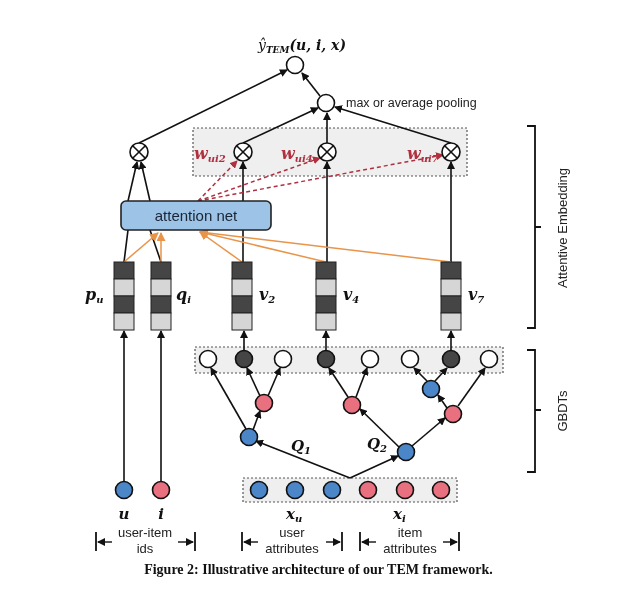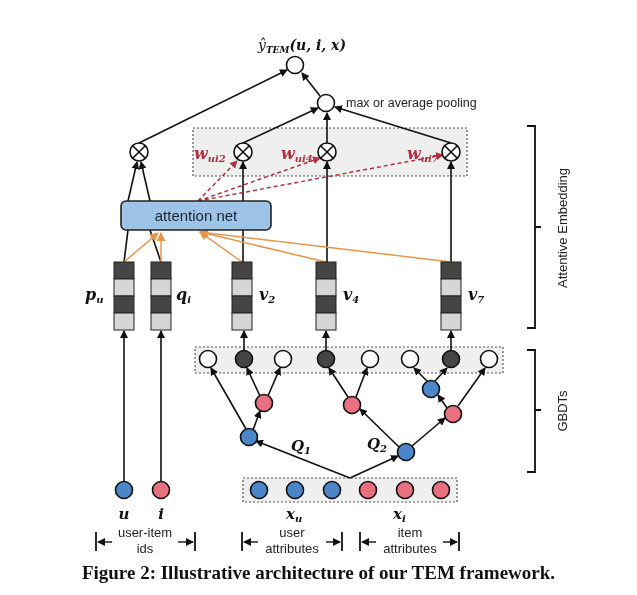--- a/index.html
+++ b/index.html
@@ -1,21 +1,21 @@
 <!DOCTYPE html>
 <html><head>
 <meta charset="utf-8">
 <style>
   html, body { margin:0; padding:0; background:#ffffff; }
   body { width:637px; height:595px; position:relative; overflow:hidden; }
   svg { position:absolute; left:0; top:0; }
   .sans { font-family:"Liberation Sans", sans-serif; }
   .serif { font-family:"DejaVu Serif", serif; }
   .caption { position:absolute; left:0; width:637px; top:562px; text-align:center;
-    font-family:"Liberation Serif", serif; font-weight:bold; font-size:19px; color:#111; }
+    font-family:"Liberation Serif", serif; font-weight:bold; font-size:14px; color:#111; }
 </style>
 </head>
 <body>
 
 <svg width="637" height="595" viewBox="0 0 637 595">
   <defs>
     <marker id="arr" markerWidth="8" markerHeight="8" refX="7" refY="4" orient="auto" markerUnits="userSpaceOnUse">
       <path d="M0,0 L8,4 L0,8 z" fill="#111"></path>
     </marker>
     <marker id="arrO" markerWidth="9" markerHeight="9" refX="8" refY="4.5" orient="auto" markerUnits="userSpaceOnUse">

